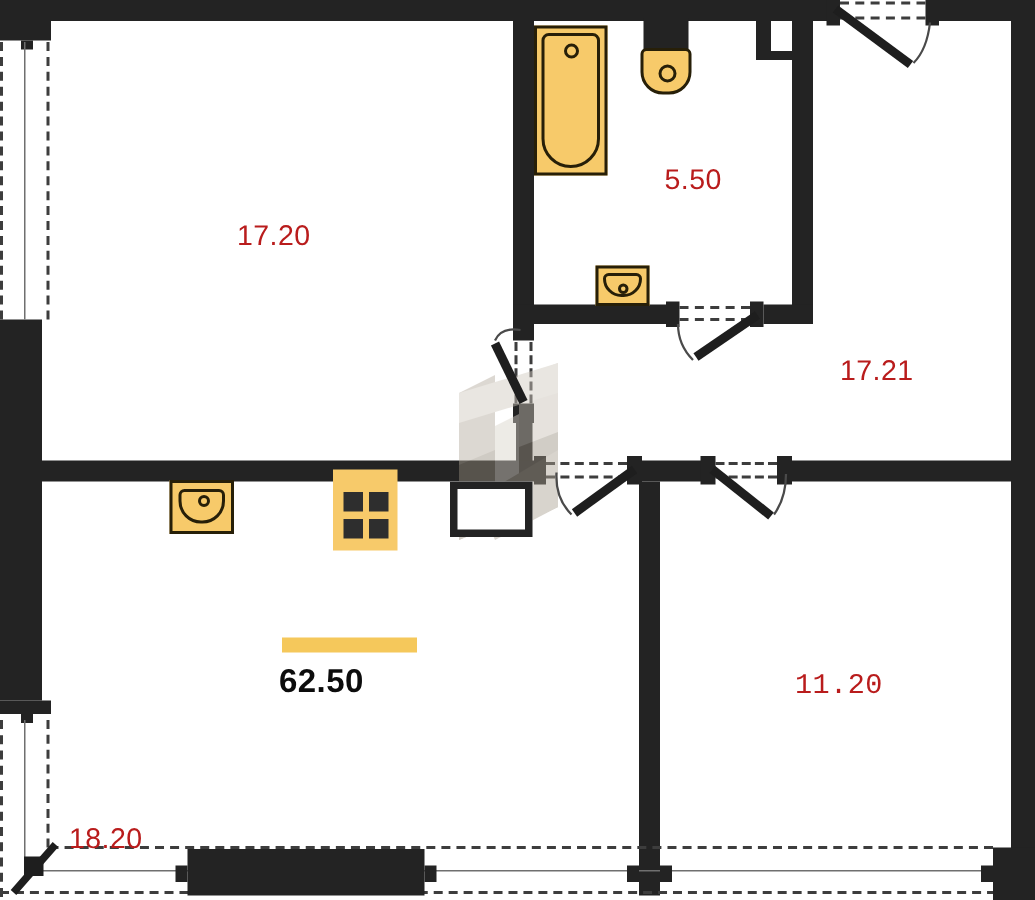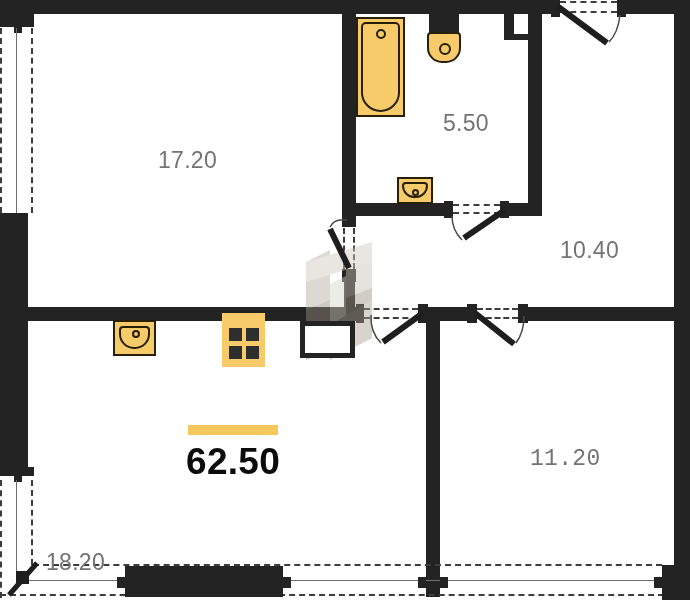--- a/index.html
+++ b/index.html
@@ -3,22 +3,22 @@
 <meta charset="utf-8">
 <style>
   html,body{margin:0;padding:0;background:#ffffff;}
   #plan{position:relative;width:690px;height:600px;background:#ffffff;overflow:hidden;
         font-family:"Liberation Sans", sans-serif;}
   .wall{position:absolute;background:#232323;}
   .dash-h{position:absolute;height:0;border-top:2px dashed #3d3d3d;}
   .dash-v{position:absolute;width:0;border-left:2px dashed #3d3d3d;}
   .thin-h{position:absolute;height:1px;background:#6f6f6f;}
   .thin-v{position:absolute;width:1px;background:#6f6f6f;}
-  .label{position:absolute;color:#737373;font-size:23px;letter-spacing:.3px;z-index:6;white-space:nowrap;}
-  .label.big{font-size:37px;font-weight:bold;color:#0c0c0c;}
+  .label{position:absolute;color:#b91c1c;font-size:19px;letter-spacing:.3px;z-index:6;white-space:nowrap;}
+  .label.big{font-size:22px;font-weight:bold;color:#0c0c0c;}
   .accent-bar{position:absolute;left:188px;top:425px;width:90px;height:10px;background:#f5c85b;z-index:6;}
   .fx{position:absolute;background:#f7ca6a;border:2px solid #271f08;box-sizing:border-box;z-index:4;}
   .fx-noborder{border:1px solid #4a3c12;}
   .fx-inner{position:absolute;border:2px solid #271f08;background:#f7ca6a;box-sizing:border-box;}
   .fx-dot{position:absolute;border:2px solid #271f08;border-radius:50%;background:#f7ca6a;box-sizing:border-box;}
   .burner{position:absolute;width:13px;height:13px;background:#2e2e2e;}
   .shaft{position:absolute;left:300px;top:321px;width:55px;height:37px;background:#ffffff;
          border:5px solid #232323;box-sizing:border-box;z-index:3;}
   #pro-badge{position:absolute;left:386px;top:215px;width:62px;height:62px;border-radius:50%;
              background:#fbdf98;opacity:.95;display:flex;align-items:center;justify-content:center;
@@ -167,20 +167,20 @@
 
     <g>
       <line x1="9" y1="595" x2="37" y2="563" stroke="#1e1e1e" stroke-width="5"></line>
       <rect x="16" y="571" width="13" height="13" fill="#1e1e1e"></rect>
     </g>
   </svg>
 
 
   <div class="label" style="left:158px;top:147px;">17.20</div>
   <div class="label" style="left:443px;top:110px;">5.50</div>
-  <div class="label" style="left:560px;top:237px;">10.40</div>
+  <div class="label" style="left:560px;top:237px;">17.21</div>
   <div class="label" style="left:530px;top:446px;font-family:Liberation Mono, monospace;">11.20</div>
   <div class="label" style="left:46px;top:529px;margin-top:20px;">18.20</div>
 
   <div class="accent-bar"></div>
   <div class="label big" style="left:186px;top:441px;">62.50</div>
 
 </div>
 
 </body></html>

